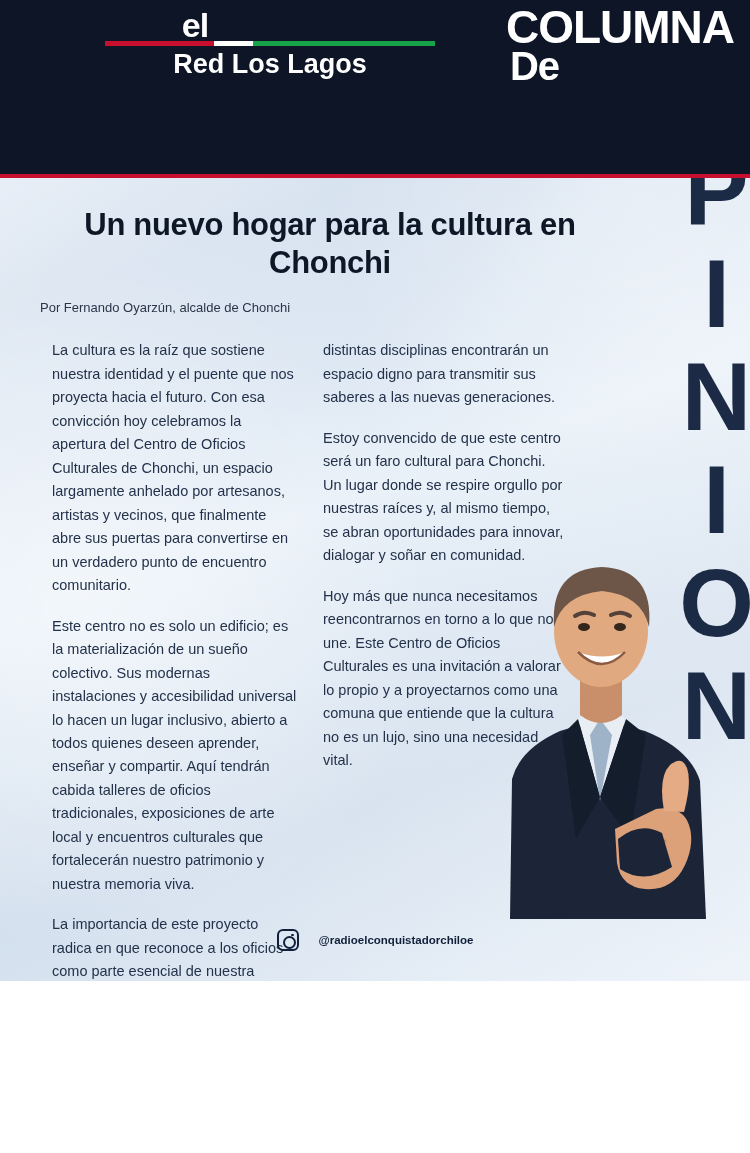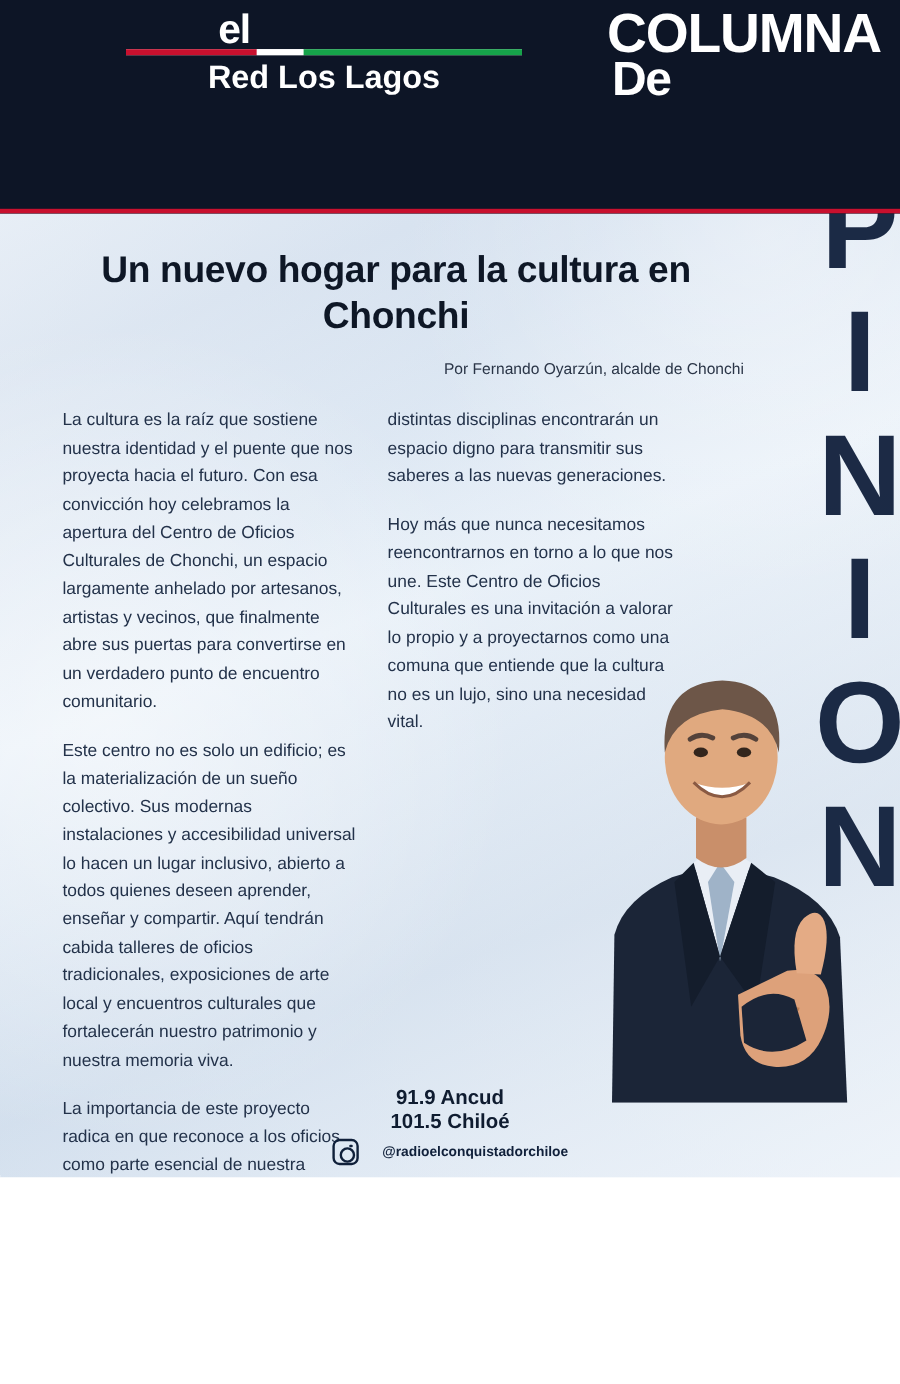--- a/index.html
+++ b/index.html
@@ -142,21 +142,21 @@
   .headline {
     text-align: center;
     color: #0e1726;
     font-weight: bold;
     font-size: 31px;
     line-height: 1.23;
     padding: 10px 40px 0 20px;
     letter-spacing: -0.3px;
   }
   .byline {
-    text-align: right;
+    text-align: left;
     color: #2a3547;
     font-size: 13px;
     margin-top: 18px;
     padding-right: 20px;
   }
   .columns {
     display: flex;
     gap: 26px;
     margin-top: 24px;
     padding-left: 12px;
@@ -252,20 +252,21 @@
     <div class="byline">Por Fernando Oyarzún, alcalde de Chonchi</div>
 
     <div class="columns">
       <div class="col left">
         <p>La cultura es la raíz que sostiene nuestra identidad y el puente que nos proyecta hacia el futuro. Con esa convicción hoy celebramos la apertura del Centro de Oficios Culturales de Chonchi, un espacio largamente anhelado por artesanos, artistas y vecinos, que finalmente abre sus puertas para convertirse en un verdadero punto de encuentro comunitario.</p>
         <p>Este centro no es solo un edificio; es la materialización de un sueño colectivo. Sus modernas instalaciones y accesibilidad universal lo hacen un lugar inclusivo, abierto a todos quienes deseen aprender, enseñar y compartir. Aquí tendrán cabida talleres de oficios tradicionales, exposiciones de arte local y encuentros culturales que fortalecerán nuestro patrimonio y nuestra memoria viva.</p>
         <p>La importancia de este proyecto radica en que reconoce a los oficios como parte esencial de nuestra historia y como un motor de desarrollo para la comuna. Artesanos, carpinteros de ribera, tejedoras, músicos y creadores de</p>
       </div>
       <div class="col right">
         <p>distintas disciplinas encontrarán un espacio digno para transmitir sus saberes a las nuevas generaciones.</p>
+        <p>Estoy convencido de que este centro será un faro cultural para Chonchi. Un lugar donde se respire orgullo por nuestras raíces y, al mismo tiempo, se abran oportunidades para innovar, dialogar y soñar en comunidad.</p>
         <p>Hoy más que nunca necesitamos reencontrarnos en torno a lo que nos une. Este Centro de Oficios Culturales es una invitación a valorar lo propio y a proyectarnos como una comuna que entiende que la cultura no es un lujo, sino una necesidad vital.</p>
       </div>
     </div>
   </div>
 
   <svg class="photo" viewBox="0 0 300 500">
 
     <path d="M60 500 L62 360 Q70 330 110 312 L150 300 L195 312 Q240 330 250 362 L256 500 Z" fill="#1b2537"></path>
 
     <path d="M128 300 L150 378 L176 300 L160 290 L140 290 Z" fill="#e9eef5"></path>
@@ -294,23 +295,19 @@
       <path d="M206 390 q26 -4 33 16 q6 18 -4 40 q-12 26 -40 24 q-24 -2 -28 -26 l-2 -34 z" fill="#dda17a"></path>
       <path d="M214 392 q-6 -34 6 -46 q12 -10 17 3 q5 14 -3 44 z" fill="#e4ab85"></path>
       <path d="M186 424 q14 -6 30 -2" stroke="#c08257" stroke-width="2.5" fill="none"></path>
       <path d="M186 442 q14 -6 30 -2" stroke="#c08257" stroke-width="2.5" fill="none"></path>
     </g>
 
     <path d="M168 420 q22 -18 44 -6 l10 34 q-28 18 -52 2 z" fill="#1b2537"></path>
   </svg>
 
   <div class="footer">
-    <div class="freqs">
-      <div class="f">91.9  Ancud</div>
-      <div class="f">101.5  Chiloé</div>
-    </div>
     <div class="social">
       <div class="ig"></div>
       <div class="handle">@radioelconquistadorchiloe</div>
     </div>
   </div>
 
 </div>
 
 </body></html>

